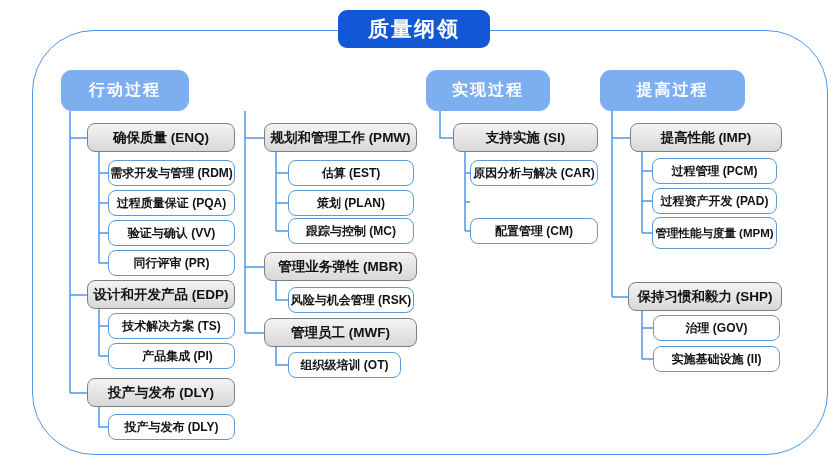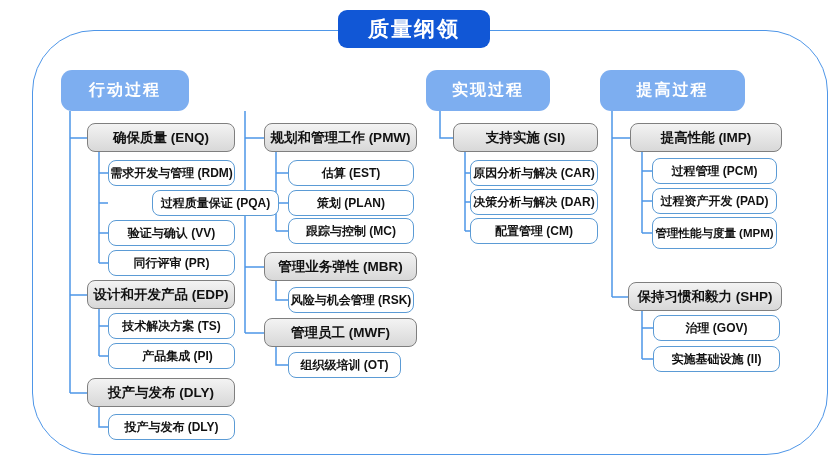--- a/index.html
+++ b/index.html
@@ -49,41 +49,40 @@
   </svg>
 
   <div class="title">质量纲领</div>
 
   <div class="hd" style="left:61px;top:70px;width:128px;">行动过程</div>
   <div class="hd" style="left:426px;top:70px;width:124px;">实现过程</div>
   <div class="hd" style="left:600px;top:70px;width:145px;">提高过程</div>
 
   <div class="node gray" style="left:87px;top:123px;width:148px;">确保质量 (ENQ)</div>
   <div class="node white" style="left:108px;top:160px;width:127px;">需求开发与管理 (RDM)</div>
-  <div class="node white" style="left:108px;top:190px;width:127px;margin-left:44px;">过程质量保证 (PQA)</div>
+  <div class="node white" style="left:108px;top:190px;width:127px;">过程质量保证 (PQA)</div>
   <div class="node white" style="left:108px;top:220px;width:127px;">验证与确认 (VV)</div>
   <div class="node white" style="left:108px;top:250px;width:127px;">同行评审 (PR)</div>
   <div class="node gray" style="left:87px;top:280px;width:148px;">设计和开发产品 (EDP)</div>
   <div class="node white" style="left:108px;top:313px;width:127px;">技术解决方案 (TS)</div>
   <div class="node white" style="left:108px;top:343px;width:127px;padding-left:12px;">产品集成 (PI)</div>
   <div class="node gray" style="left:87px;top:378px;width:148px;">投产与发布 (DLY)</div>
   <div class="node white" style="left:108px;top:414px;width:127px;">投产与发布 (DLY)</div>
 
   <div class="node gray" style="left:264px;top:123px;width:153px;">规划和管理工作 (PMW)</div>
-  <div class="node white" style="left:288px;top:160px;width:126px;border-radius:9px;">估算 (EST)</div>
+  <div class="node white" style="left:288px;top:160px;width:126px;">估算 (EST)</div>
   <div class="node white" style="left:288px;top:190px;width:126px;">策划 (PLAN)</div>
   <div class="node white" style="left:288px;top:218px;width:126px;">跟踪与控制 (MC)</div>
   <div class="node gray" style="left:264px;top:252px;width:153px;">管理业务弹性 (MBR)</div>
   <div class="node white" style="left:288px;top:287px;width:126px;">风险与机会管理 (RSK)</div>
   <div class="node gray" style="left:264px;top:318px;width:153px;">管理员工 (MWF)</div>
   <div class="node white" style="left:288px;top:352px;width:113px;">组织级培训 (OT)</div>
 
   <div class="node gray" style="left:453px;top:123px;width:145px;">支持实施 (SI)</div>
   <div class="node white" style="left:470px;top:160px;width:128px;">原因分析与解决 (CAR)</div>
-  <div class="node white" style="left:470px;top:189px;width:128px;">决策分析与解决 (DAR)</div>
   <div class="node white" style="left:470px;top:218px;width:128px;">配置管理 (CM)</div>
 
   <div class="node gray" style="left:630px;top:123px;width:152px;">提高性能 (IMP)</div>
   <div class="node white" style="left:652px;top:158px;width:125px;">过程管理 (PCM)</div>
   <div class="node white" style="left:652px;top:188px;width:125px;">过程资产开发 (PAD)</div>
   <div class="node gray" style="left:628px;top:282px;width:154px;">保持习惯和毅力 (SHP)</div>
   <div class="node white wrap" style="left:652px;top:217px;width:125px;height:32px;">管理性能与度量 (MPM)</div>
   <div class="node white" style="left:653px;top:315px;width:127px;">治理 (GOV)</div>
   <div class="node white" style="left:653px;top:346px;width:127px;">实施基础设施 (II)</div>
 

